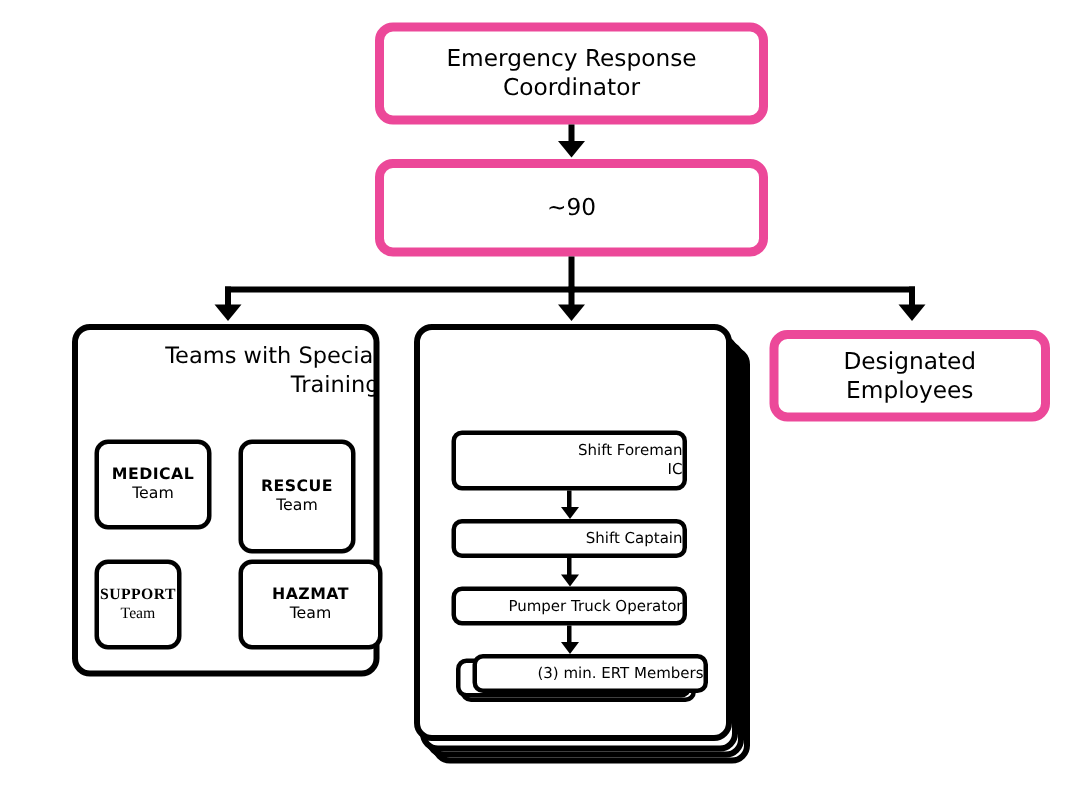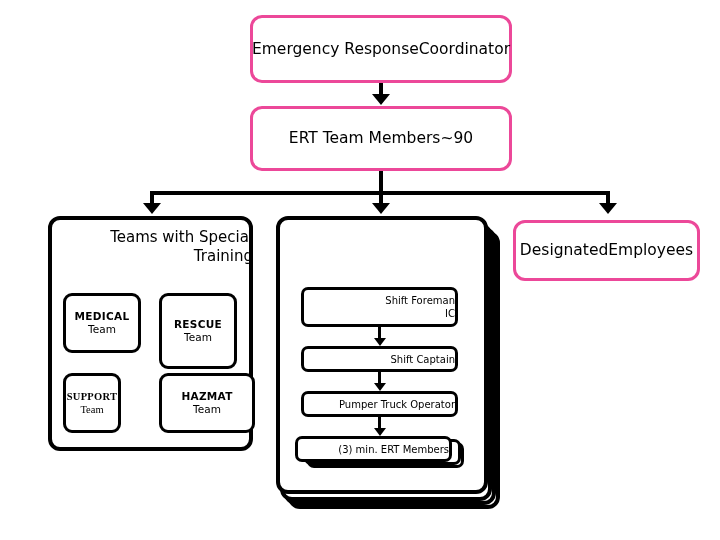--- a/index.html
+++ b/index.html
@@ -15,24 +15,24 @@
     overflow: hidden;
     font-family: "DejaVu Sans", sans-serif;
     color: #000000;
   }
 
   
   .node {
     position: absolute;
     box-sizing: border-box;
     background: #ffffff;
-    border: 3px solid #ec4899;
+    border: 6px solid #ec4899;
     border-radius: 12px;
     display: flex;
-    flex-direction: row;
+    flex-direction: column;
     align-items: center;
     justify-content: center;
     text-align: center;
     line-height: 1.22;
   }
   .node .line {
     display: block;
     white-space: nowrap;
   }
 
@@ -145,21 +145,20 @@
 
   <div class="node top" style="left:250px; top:15px; width:262px; height:68px;">
     <span class="line">Emergency Response</span>
     <span class="line">Coordinator</span>
   </div>
 
   <div class="vline" style="left:379px; top:83px; height:14px;"></div>
   <div class="arrowhead" style="left:372px; top:94px;"></div>
 
   <div class="node top" style="left:250px; top:106px; width:262px; height:65px;">
-    <span class="line">ERT Team Members</span>
     <span class="line">~90</span>
   </div>
 
   <div class="vline" style="left:379px; top:171px; height:24px;"></div>
   <div class="hline" style="left:150px; top:191px; width:460px;"></div>
 
   <div class="vline" style="left:150px; top:191px; height:14px;"></div>
   <div class="arrowhead" style="left:143px; top:203px;"></div>
 
   <div class="vline" style="left:379px; top:191px; height:14px;"></div>
@@ -215,21 +214,21 @@
 
   <div class="chainbox" style="left:301px; top:391px; width:157px; height:26px;">
     <span class="line">Pumper Truck Operator</span>
   </div>
 
   <div class="vline thin" style="left:378px; top:417px; height:12px;"></div>
   <div class="arrowhead sm" style="left:373.5px; top:428px;"></div>
 
   <div class="stack-layer small" style="left:307px; top:442px; width:157px; height:26px;"></div>
   <div class="stack-layer small" style="left:304px; top:439px; width:157px; height:26px;"></div>
-  <div class="chainbox" style="left:295px; top:436px; width:157px; height:26px;">
+  <div class="chainbox" style="left:315px; top:436px; width:157px; height:26px;">
     <span class="line">(3) min.  ERT Members</span>
   </div>
 
   <div class="node top" style="left:513px; top:220px; width:187px; height:61px;">
     <span class="line">Designated</span>
     <span class="line">Employees</span>
   </div>
 
 </div>
 

